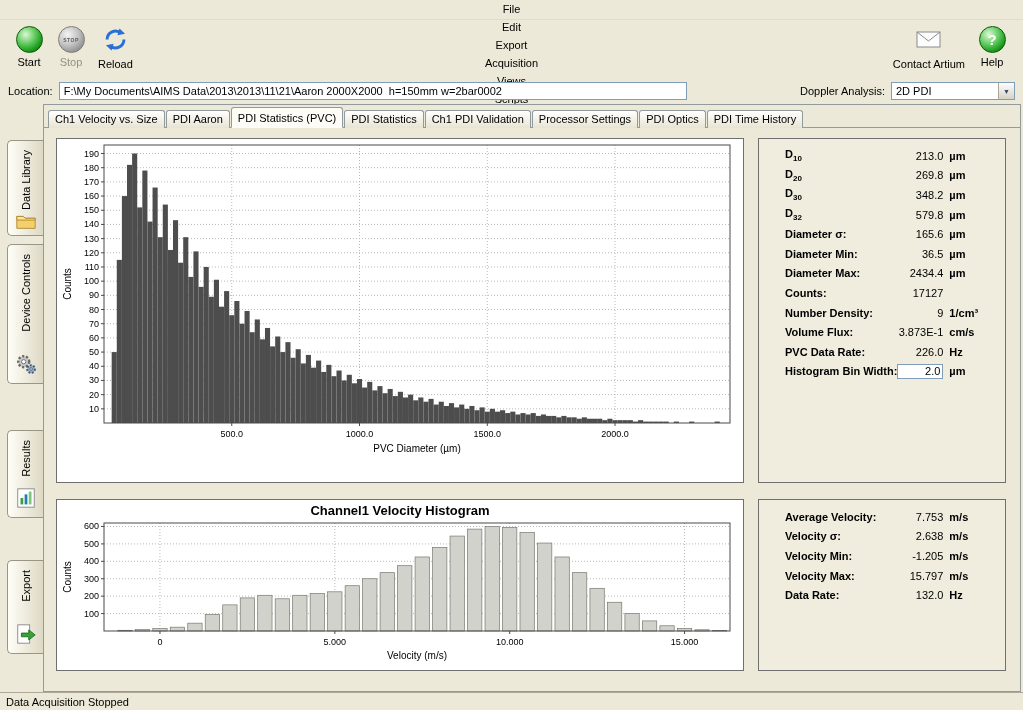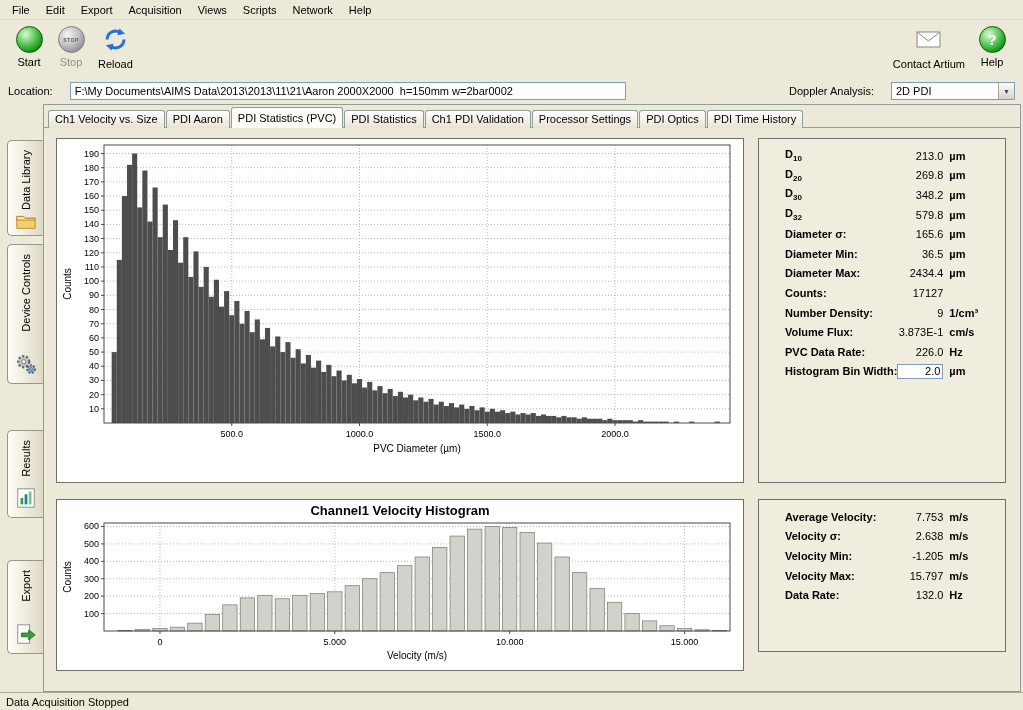--- a/index.html
+++ b/index.html
@@ -4,39 +4,39 @@
 <style>
   * { margin:0; padding:0; box-sizing:border-box; }
   html,body { width:1023px; height:710px; }
   body {
     font-family:"Liberation Sans",sans-serif; font-size:11px; color:#000;
     background:#ece9d8; position:relative; overflow:hidden;
   }
   svg text { font-family:"Liberation Sans",sans-serif; fill:#000; }
 
   
-  .menubar { height:20px; display:flex; align-items:center; padding:0 4px; background:#ece9d8; border-bottom:1px solid #e0dcc8; }
+  .menubar { height:20px; display:flex; align-items:center; padding:0 4px; background:#ece9d8; border-bottom:1px solid #e0dcc8;flex-direction:column; }
   .menu-item { padding:3px 8px; cursor:default; }
 
   
   .toolbar { height:58px; display:flex; align-items:flex-start; padding:3px 10px 0 8px; }
   .tb-btn { display:flex; flex-direction:column; align-items:center; gap:3px; padding:3px 6px; min-width:42px; cursor:default; }
   .tb-label { font-size:11px; }
   .tb-btn.disabled .tb-label { color:#95917f; }
   .sphere { width:27px; height:27px; border-radius:50%; position:relative; }
   .sphere.green { background:radial-gradient(circle at 35% 30%, #dcf8d2, #53c353 45%, #0c8a0c 78%, #076207); border:1px solid #0a5a0a; }
   .sphere.gray  { background:radial-gradient(circle at 35% 30%, #f4f4f4, #c2c2c2 45%, #8d8d8d 80%); border:1px solid #7d7d7d; }
   .sphere.help  { background:radial-gradient(circle at 35% 30%, #dff8d5, #58c858 45%, #0e8e0e 78%, #076207); border:1px solid #0a5a0a;
                   display:flex; align-items:center; justify-content:center; color:#fff; font-weight:bold; font-size:15px; }
   .stop-text { position:absolute; inset:0; display:flex; align-items:center; justify-content:center; font-size:5px; font-weight:bold; color:#5e5e5e; letter-spacing:.5px; }
   .tb-spacer { flex:1; }
 
   
-  .locbar { height:26px; display:flex; align-items:center; padding:0 8px; gap:17px; }
-  .loc-input { width:556px; height:18px; border:1px solid #7f9db9; background:#fff; font-family:"Liberation Sans",sans-serif; font-size:11px; padding:0 4px; }
+  .locbar { height:26px; display:flex; align-items:center; padding:0 8px; gap:6px; }
+  .loc-input { width:628px; height:18px; border:1px solid #7f9db9; background:#fff; font-family:"Liberation Sans",sans-serif; font-size:11px; padding:0 4px; }
   .loc-spacer { flex:1; }
   .dropdown { width:124px; height:18px; border:1px solid #7f9db9; background:#fff; display:flex; align-items:center; cursor:default; }
   .dropdown .dd-text { flex:1; padding-left:4px; }
   .dd-btn { width:16px; height:16px; background:linear-gradient(#fdfdfd,#d6d2c6); border-left:1px solid #aca899; display:flex; align-items:center; justify-content:center; font-size:7px; color:#3a4a6b; }
 
   
   .main { position:absolute; top:104px; bottom:18px; left:0; right:0; display:flex; }
   .side { width:48px; padding-top:36px; display:flex; flex-direction:column; align-items:flex-start; }
   .side-tab { width:36px; margin-left:7px; border:1px solid #9a9585; border-radius:5px 0 0 5px; border-right:none;
               background:linear-gradient(to right,#fffef8,#ded9c5); display:flex; flex-direction:column; align-items:center;
@@ -56,21 +56,21 @@
   .page { padding:10px 14px 0 12px; }
   .chart-row { display:flex; gap:14px; }
   .chart-row + .chart-row { margin-top:16px; }
   .chartbox { width:688px; border:1px solid #6f6f6f; background:#fff; }
   .r1 .chartbox { height:345px; }
   .r2 .chartbox { height:172px; }
   .ctitle { text-align:center; font-weight:bold; font-size:13px; padding-top:3px; }
   .chartbox svg { display:block; margin:0 auto; }
   .statbox { flex:1; border:1px solid #6f6f6f; background:#f0edde; padding:7px 26px; overflow:hidden; }
   .r1 .statbox { height:345px; }
-  .r2 .statbox { height:153px; }
+  .r2 .statbox { height:172px; }
 
   .stat-row { display:flex; align-items:center; height:19.6px; white-space:nowrap; }
   .stat-label { flex:1; font-weight:bold; }
   .stat-label sub { font-size:8px; font-weight:bold; }
   .stat-val { width:60px; text-align:right; }
   .stat-unit { width:36px; padding-left:6px; font-weight:bold; }
   .stat-input { width:46px; height:15px; margin-left:auto; border:1px solid #7f9db9; background:#fff;
                 font-family:"Liberation Sans",sans-serif; font-size:11px; text-align:right; padding-right:2px; }
 
   .statusbar { position:absolute; left:0; right:0; bottom:0; height:18px; border-top:1px solid #aca899;

